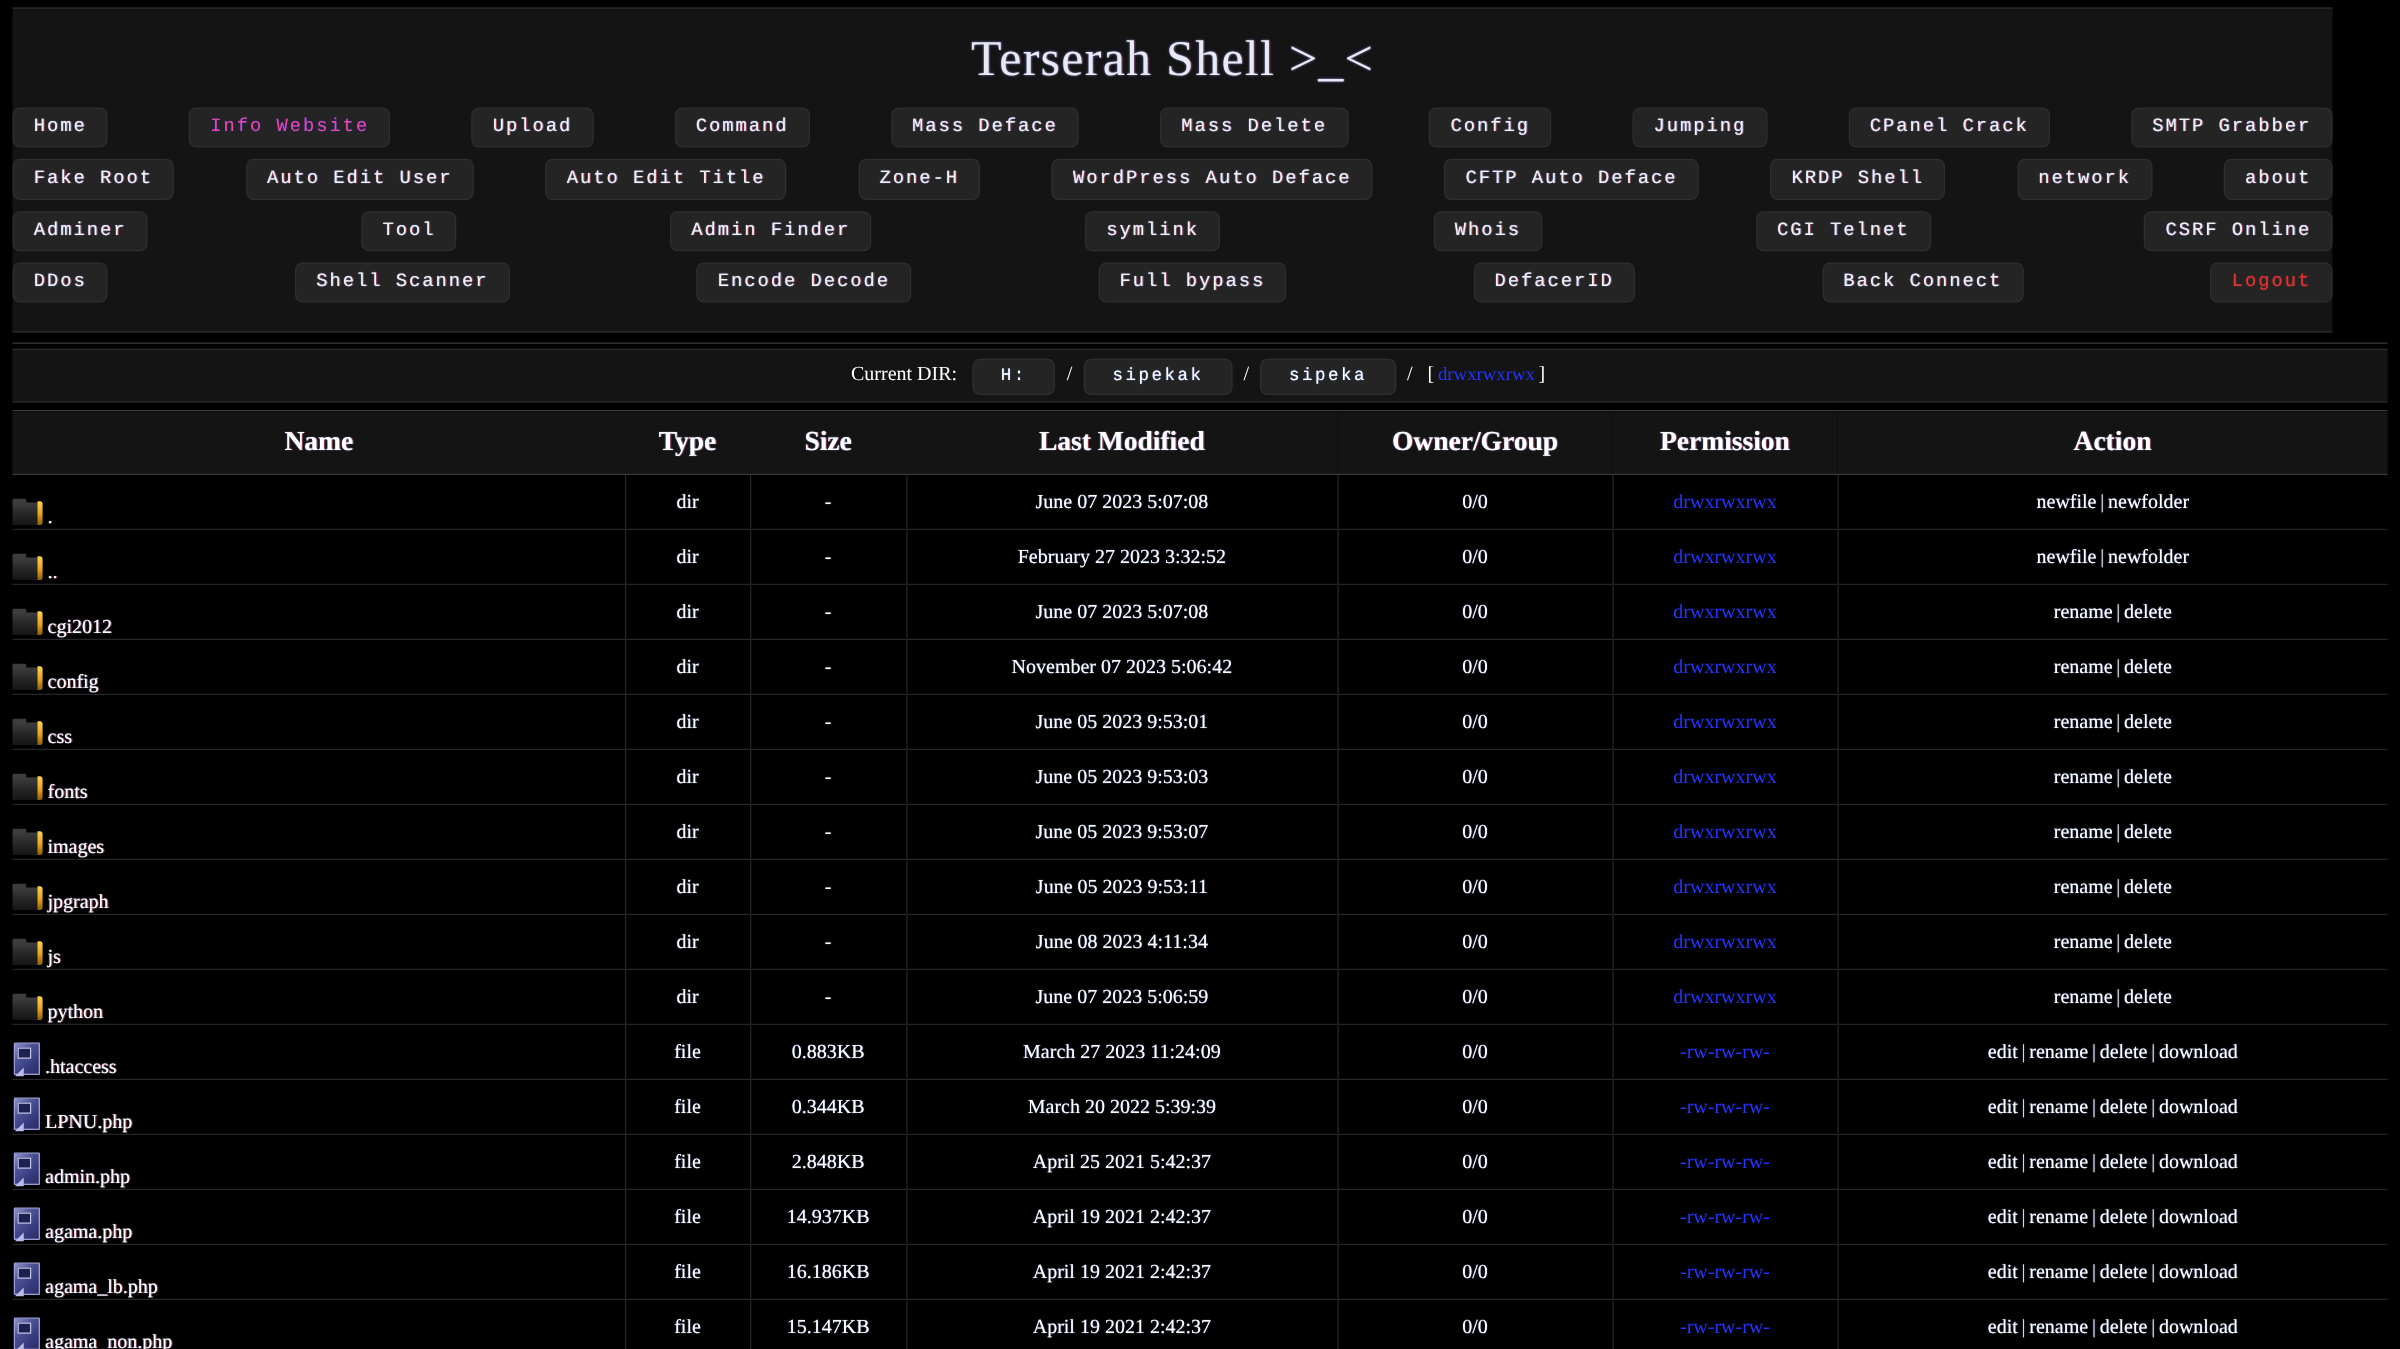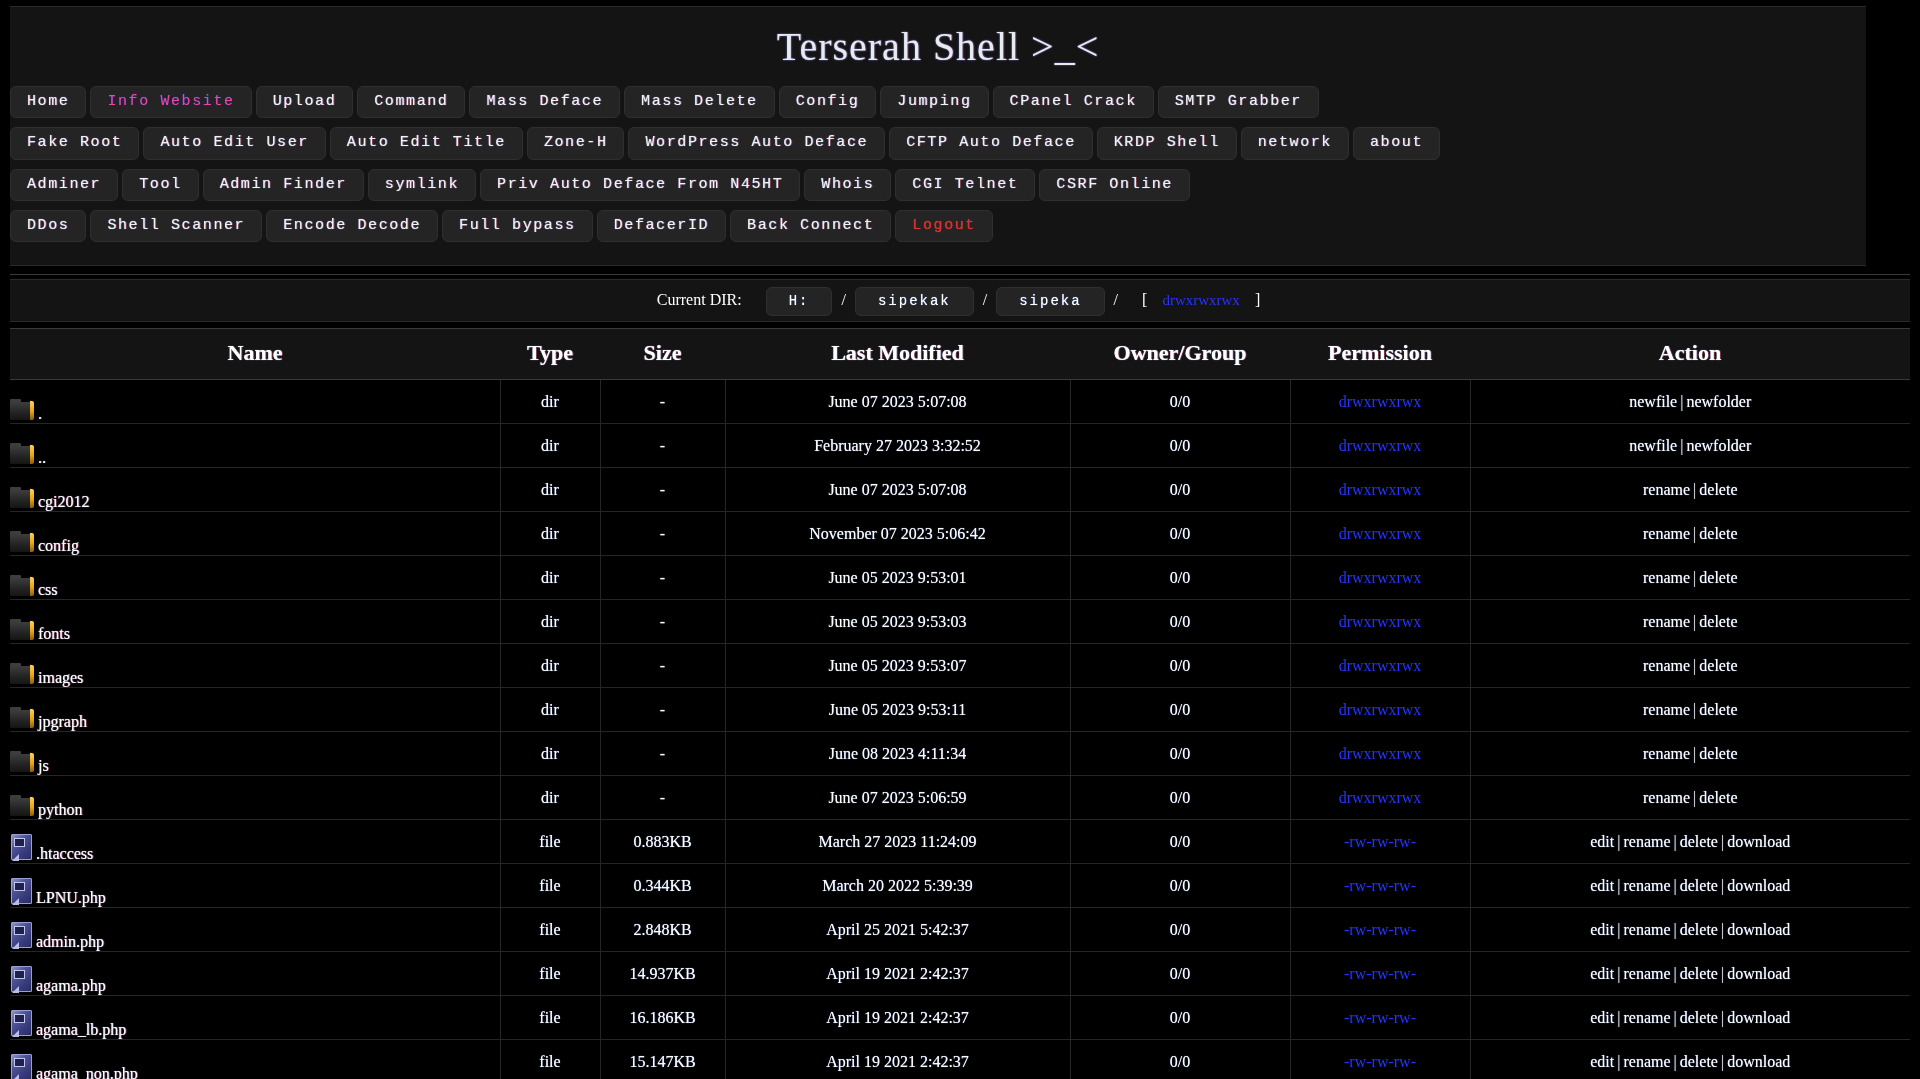--- a/index.html
+++ b/index.html
@@ -33,23 +33,23 @@
     font-size: 40px;
     font-weight: normal;
     color: #e8eaf2;
     letter-spacing: 1px;
     margin: 10px 0 16px 0;
     text-shadow: 0 0 2px #6c7bd0, 1px 0 1px #5a2b2b;
   }
 
   .navrow {
     display: flex;
-    justify-content: flex-start;
+    justify-content: space-between;
     flex-wrap: nowrap;
-    gap: 4px;
+    gap: 22px;
     margin-bottom: 9px;
   }
 
   .navbtn {
     background: #242424;
     border: 1px solid #2f2f2f;
     border-radius: 6px;
     color: #f2f2f2;
     font-family: "Liberation Mono", "DejaVu Sans Mono", monospace;
     font-size: 15px;
@@ -75,21 +75,21 @@
   .dirbar {
     background: #141414;
     border-top: 1px solid #2b2b2b;
     border-bottom: 1px solid #2b2b2b;
     margin: 4px 10px 0 10px;
     width: 1900px;
     padding: 11px 0 12px 0;
     display: flex;
     justify-content: center;
     align-items: center;
-    gap: 12px;
+    gap: 0px;
   }
   .dirlabel {
     color: #ffffff;
     font-size: 16px;
     margin-right: 12px;
     font-family: "Liberation Serif", "DejaVu Serif", serif;
   }
   .dirseg {
     background: #242424;
     border: 1px solid #2f2f2f;
@@ -263,21 +263,20 @@
           <div class="navbtn">CFTP Auto Deface</div>
           <div class="navbtn">KRDP Shell</div>
           <div class="navbtn">network</div>
           <div class="navbtn">about</div>
         </div>
         <div class="navrow">
           <div class="navbtn">Adminer</div>
           <div class="navbtn">Tool</div>
           <div class="navbtn">Admin Finder</div>
           <div class="navbtn">symlink</div>
-          <div class="navbtn">Priv Auto Deface From N45HT</div>
           <div class="navbtn">Whois</div>
           <div class="navbtn">CGI Telnet</div>
           <div class="navbtn">CSRF Online</div>
         </div>
         <div class="navrow">
           <div class="navbtn">DDos</div>
           <div class="navbtn">Shell Scanner</div>
           <div class="navbtn">Encode Decode</div>
           <div class="navbtn">Full bypass</div>
           <div class="navbtn">DefacerID</div>

